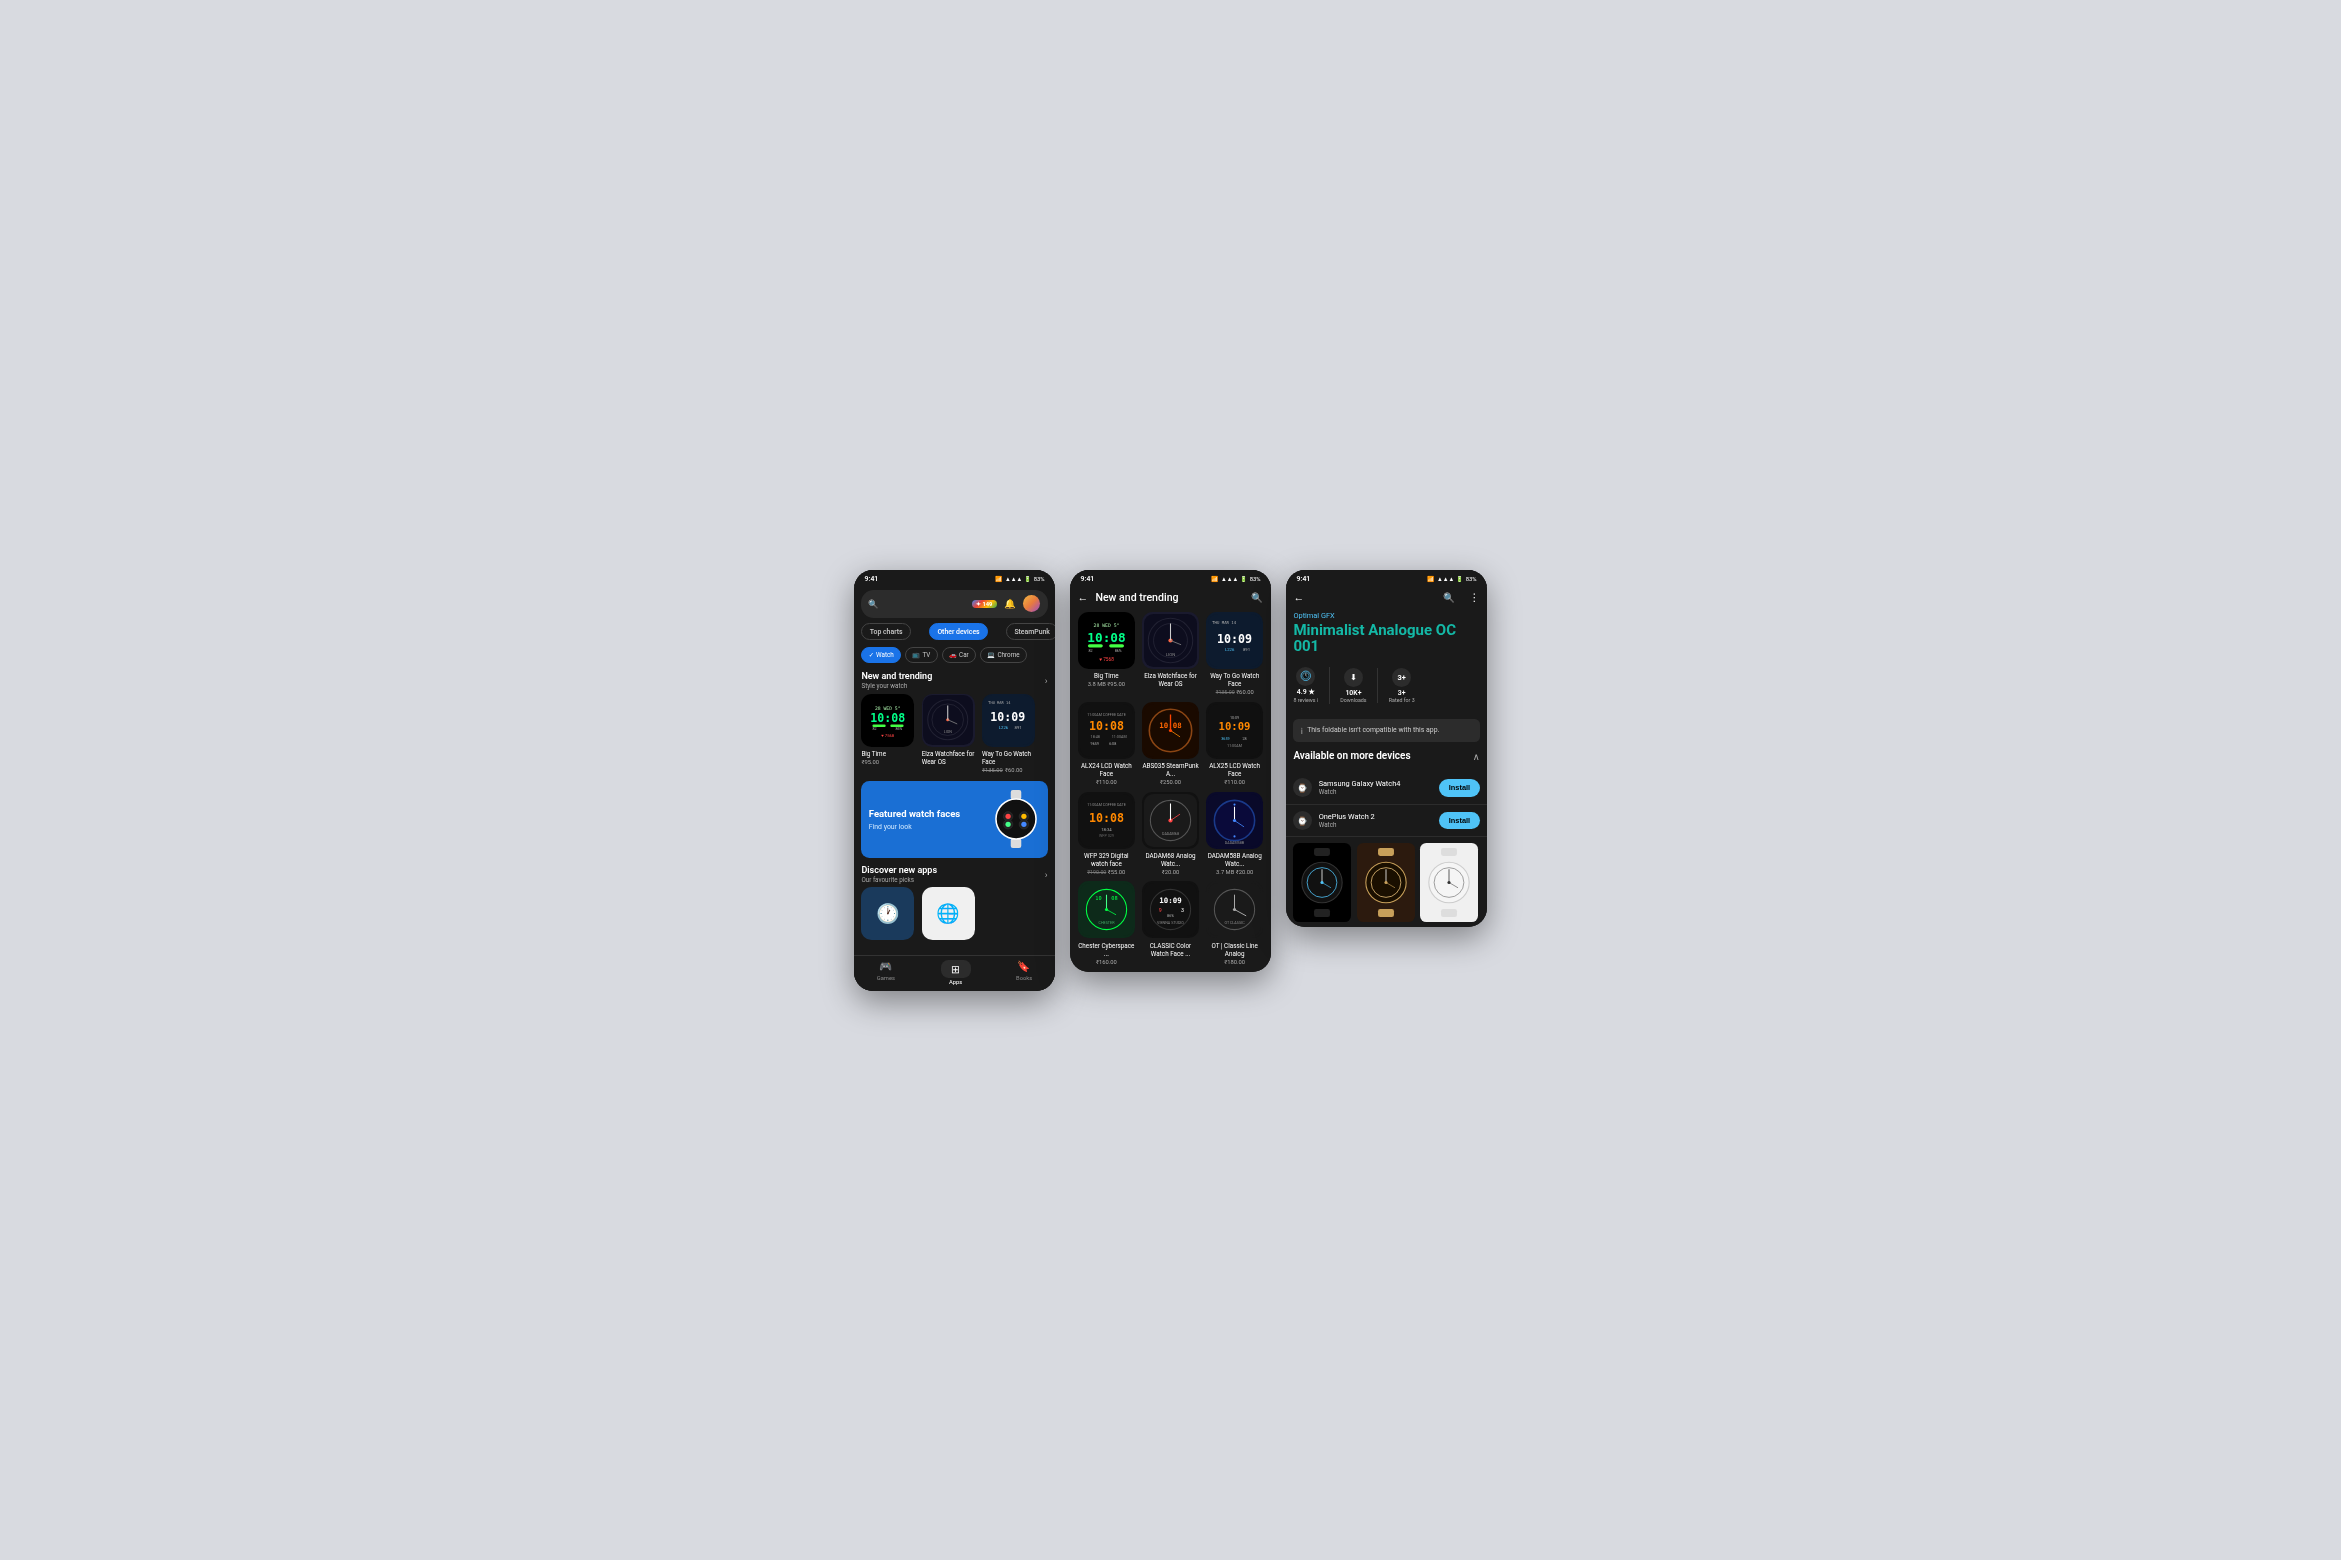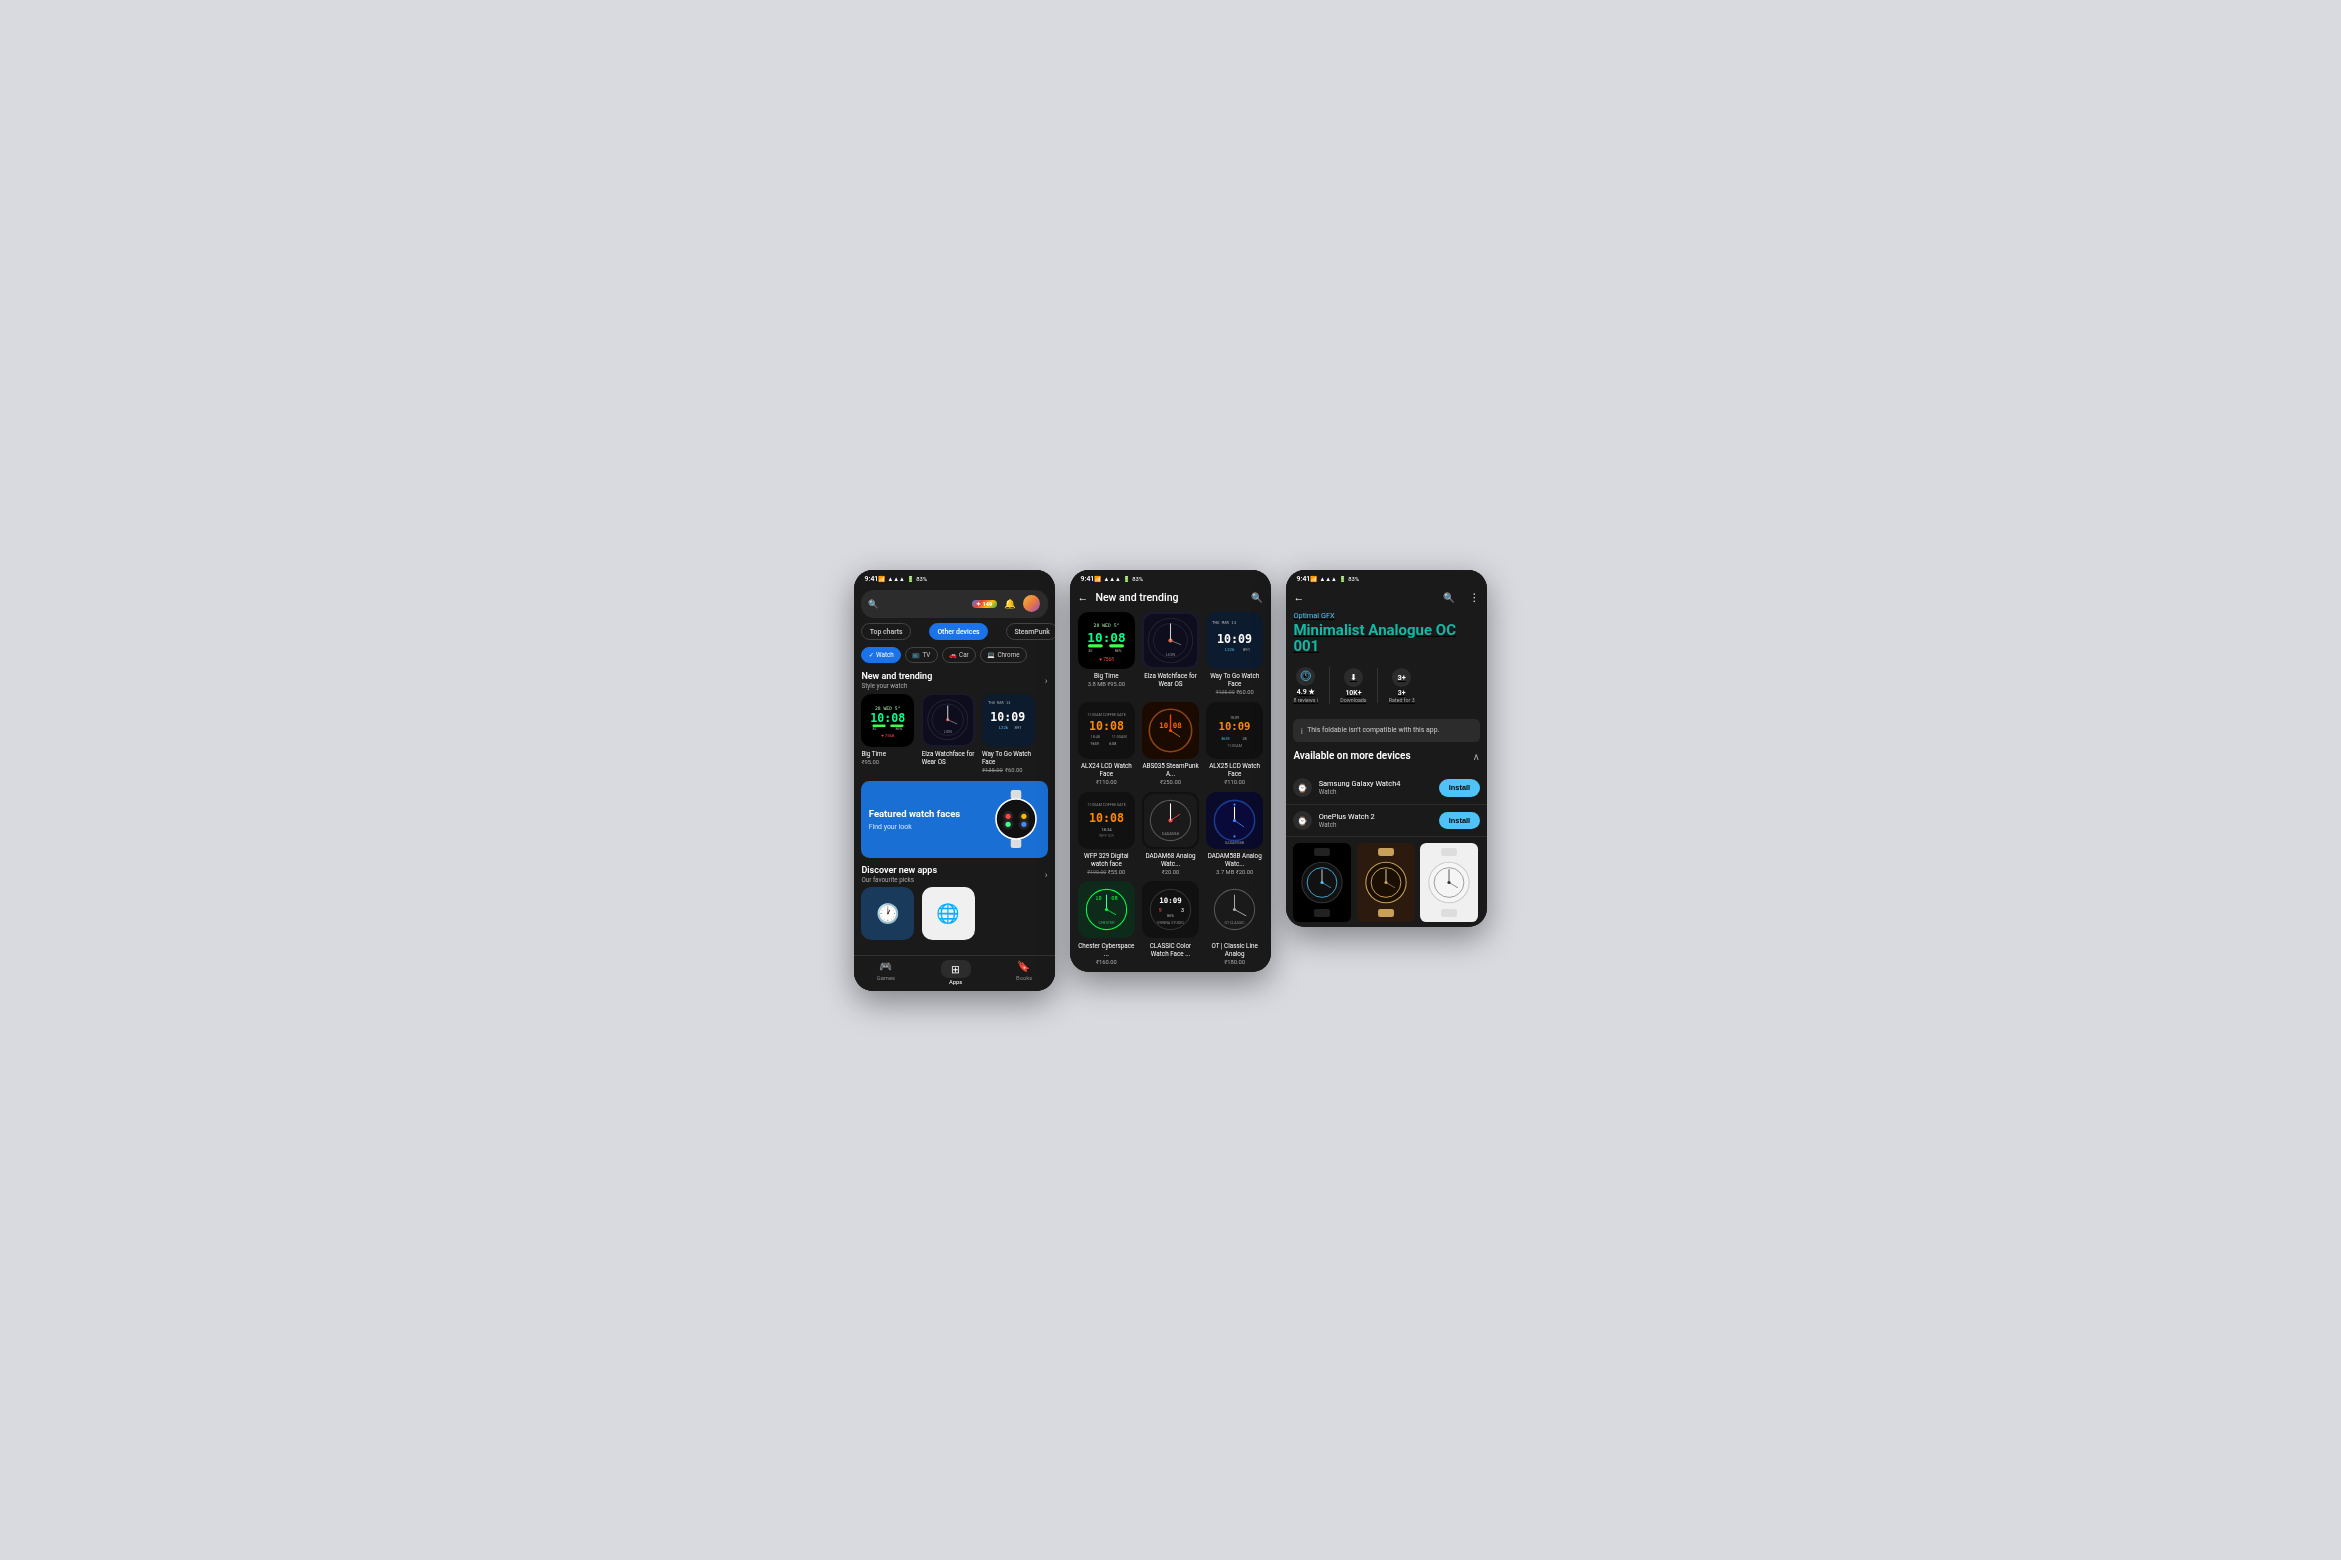--- a/index.html
+++ b/index.html
@@ -21,20 +21,21 @@
       width: 201px;
       background: #1a1a1a;
       border-radius: 19px;
       overflow: hidden;
       box-shadow: 0 10.6px 32px rgba(0,0,0,0.4);
       position: relative;
     }
     
     .status-bar {
       display: flex;
+      justify-content: space-between;
       align-items: center;
       padding: 5.3px 10.6px 3.2px;
       background: #1a1a1a;
     }
     .status-time {
       color: #fff;
       font-size: 6.9px;
       font-weight: 600;
     }
     .status-icons {
@@ -252,21 +253,20 @@
     .screen3-content { background: #1a1a1a; }
     .app-detail-header {
       display: flex;
       align-items: center;
       padding: 5.3px 7.4px 6.3px;
       gap: 7.4px;
     }
     .more-btn { color: #fff; font-size: 10.6px; }
     .app-meta {
       padding: 0 7.4px 7.4px;
-      text-decoration: underline;
     }
     .app-dev-name { color: #4fc3f7; font-size: 7.4px; margin-bottom: 2.1px; }
     .app-title-large { color: #14b8a6; font-size: 15px; font-weight: 700; line-height: 1.1; margin-bottom: 12px; }
     .app-stats-row {
       display: flex;
       gap: 0;
       align-items: center;
       margin-bottom: 7.4px;
     }
     .compat-notice {

